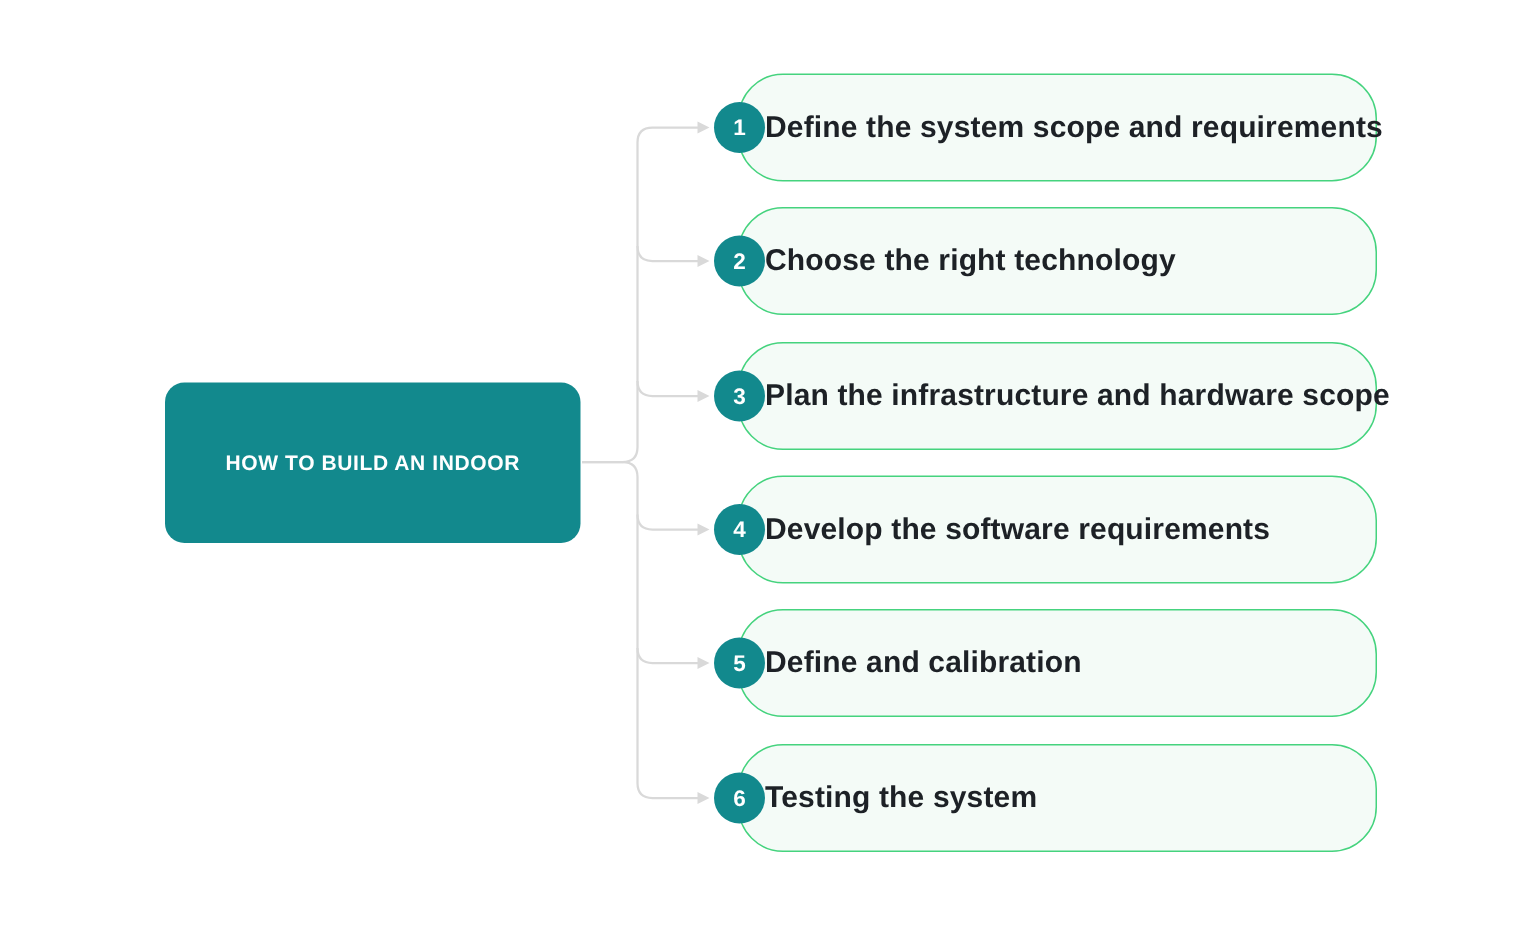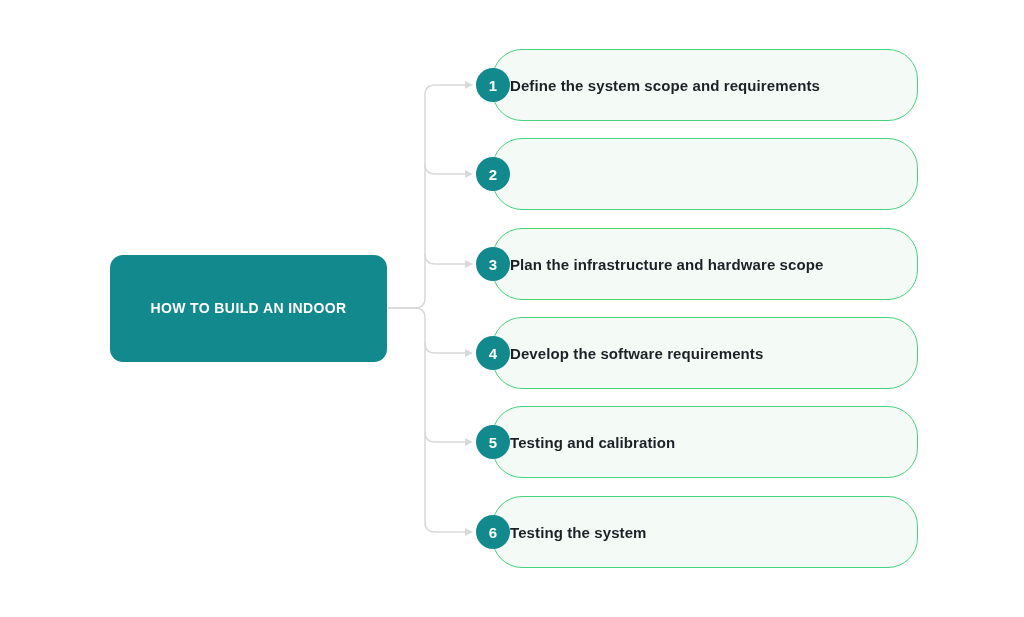--- a/index.html
+++ b/index.html
@@ -61,21 +61,21 @@
     transform:translateY(-50%);
     width:34px;height:34px;
     border-radius:50%;
     background:var(--teal);
     color:#ffffff;
     font-size:15px;font-weight:bold;
     display:flex;align-items:center;justify-content:center;
   }
   .step-label{
     color:var(--label-text);
-    font-size:15px;font-weight:bold;
+    font-size:20px;font-weight:bold;
     padding-left:17px;
     letter-spacing:.1px;
     white-space:nowrap;
     text-align:right;
   }
 </style>
 </head>
 <body>
 
 <div class="canvas">
@@ -108,35 +108,36 @@
     </div>
   </div>
 
   <div class="step-box step-1">
     <div class="step-num">1</div>
     <div class="step-label">Define the system scope and requirements</div>
   </div>
 
   <div class="step-box step-2">
     <div class="step-num">2</div>
+    <div class="step-label">Choose the right technology</div>
   </div>
 
   <div class="step-box step-3">
     <div class="step-num">3</div>
     <div class="step-label">Plan the infrastructure and hardware scope</div>
   </div>
 
   <div class="step-box step-4">
     <div class="step-num">4</div>
     <div class="step-label">Develop the software requirements</div>
   </div>
 
   <div class="step-box step-5">
     <div class="step-num">5</div>
-    <div class="step-label">Testing and calibration</div>
+    <div class="step-label">Define and calibration</div>
   </div>
 
   <div class="step-box step-6">
     <div class="step-num">6</div>
     <div class="step-label">Testing the system</div>
   </div>
 
 </div>
 
 </body></html>

